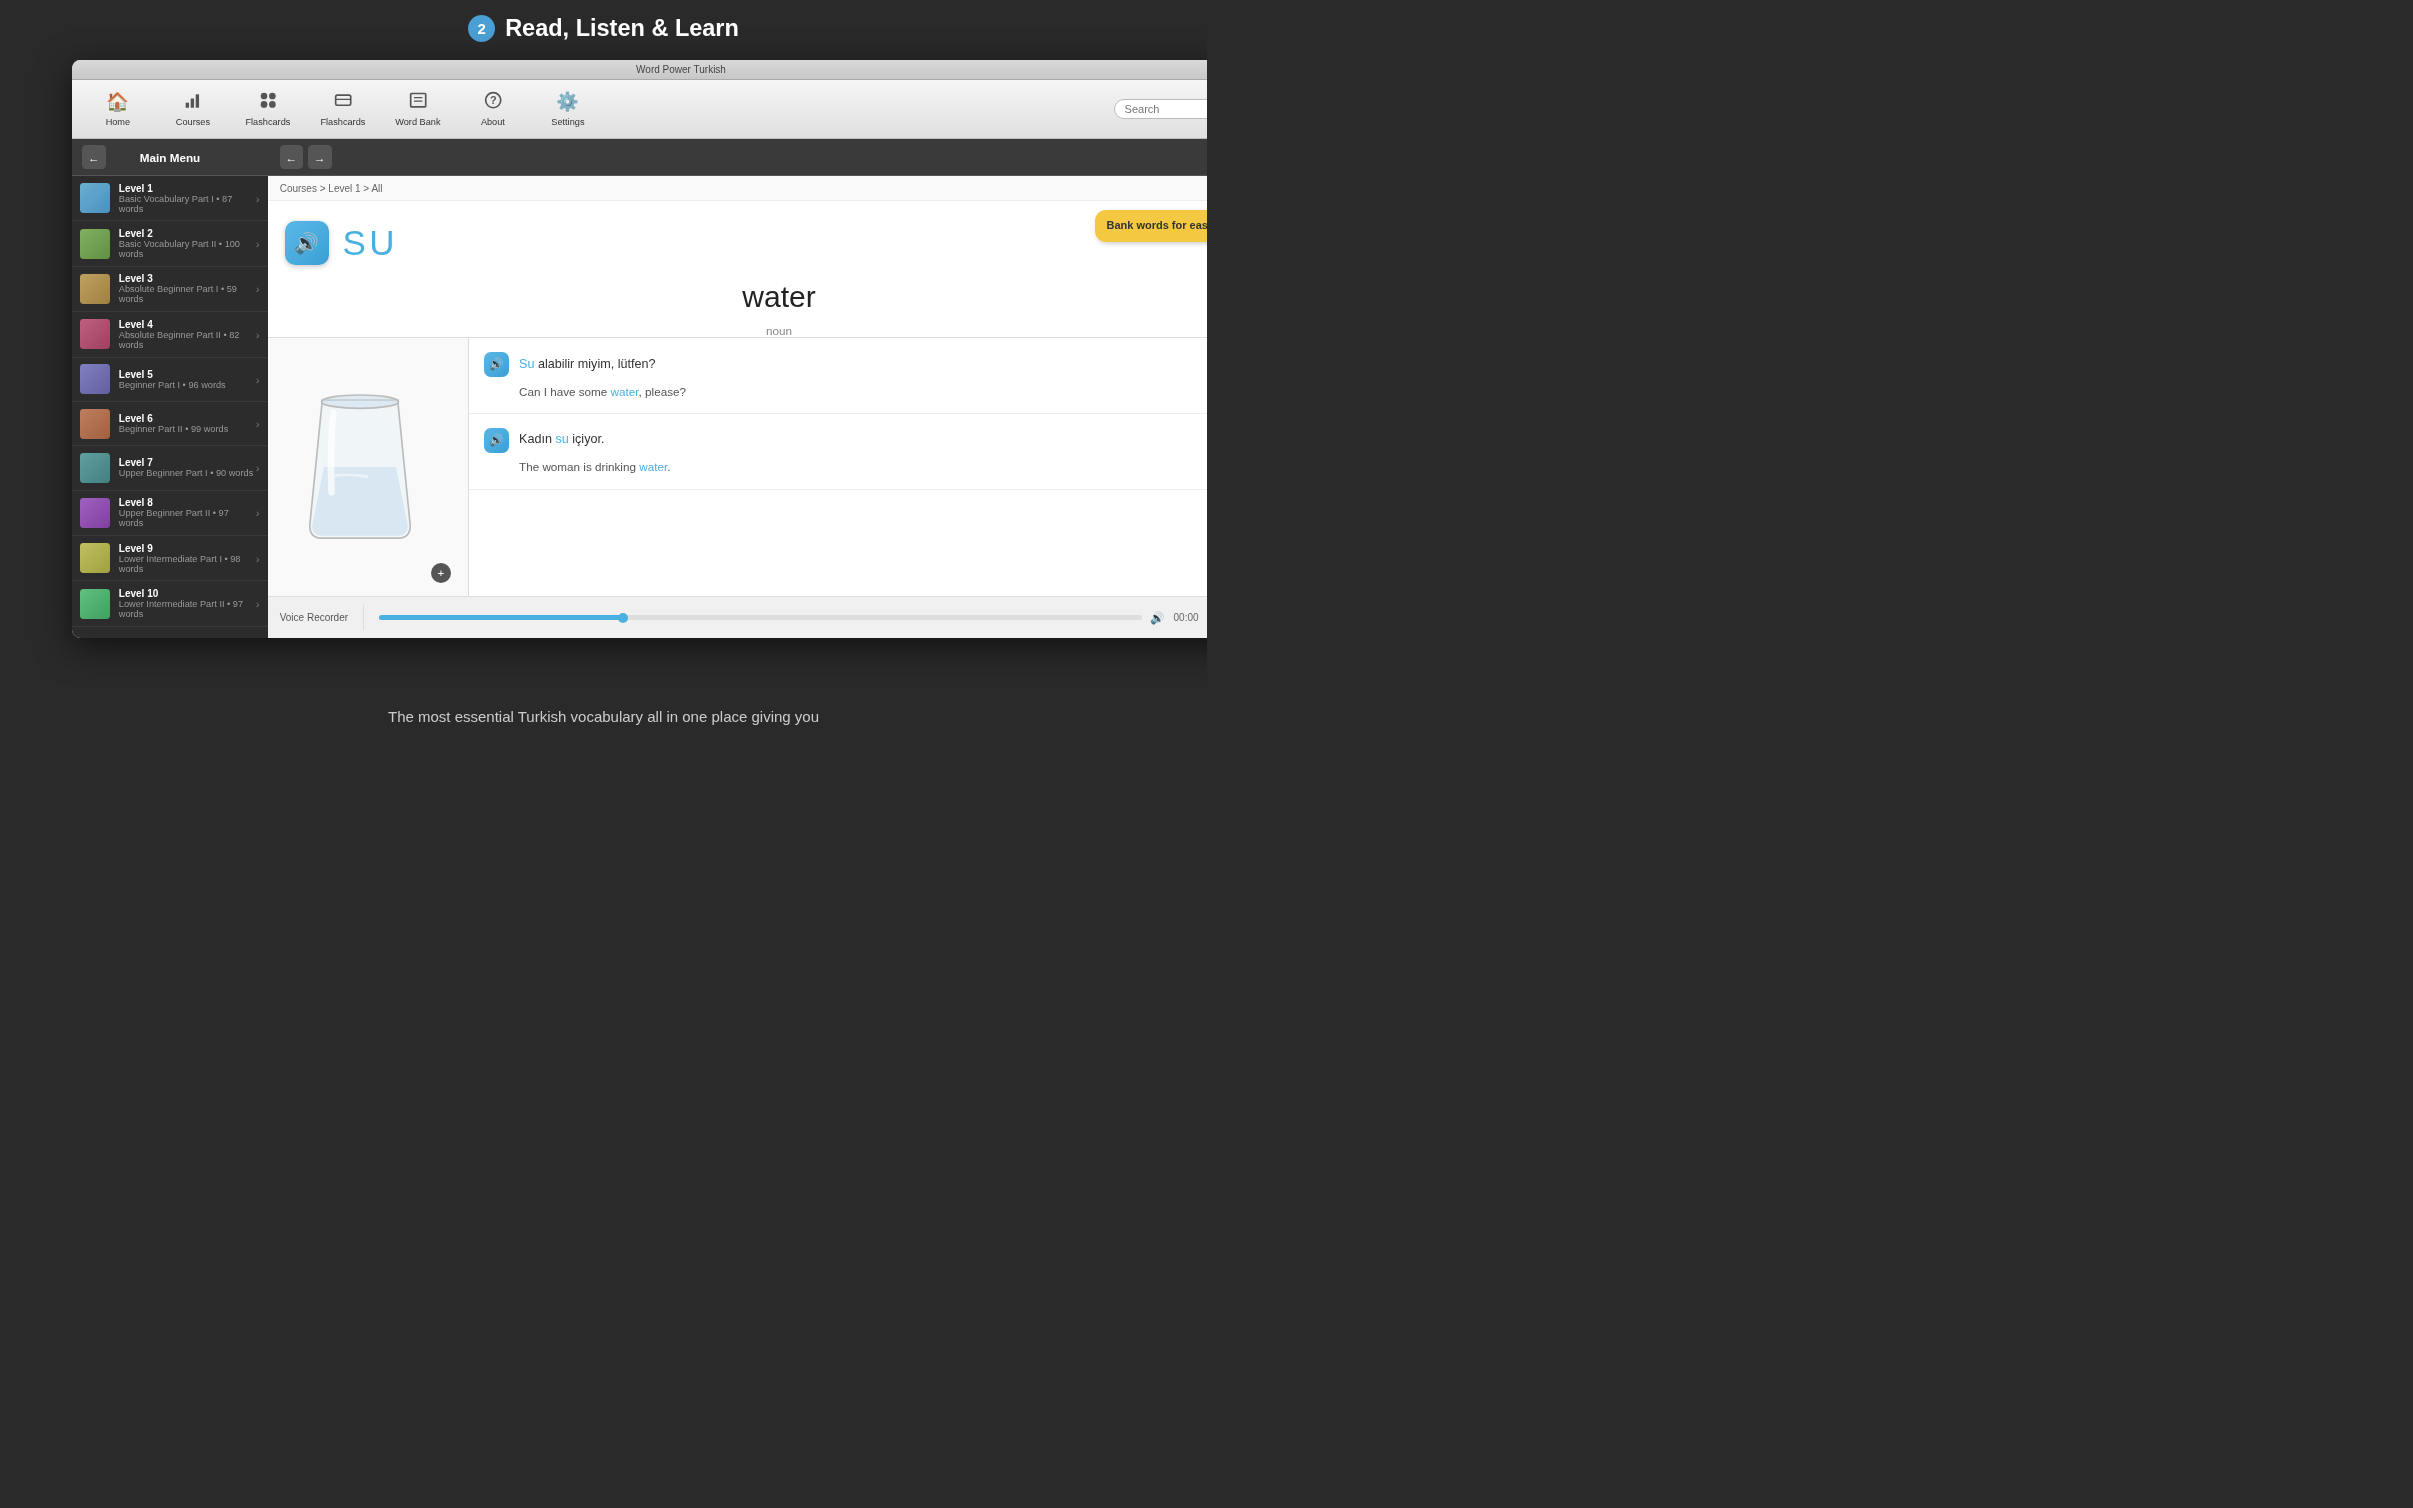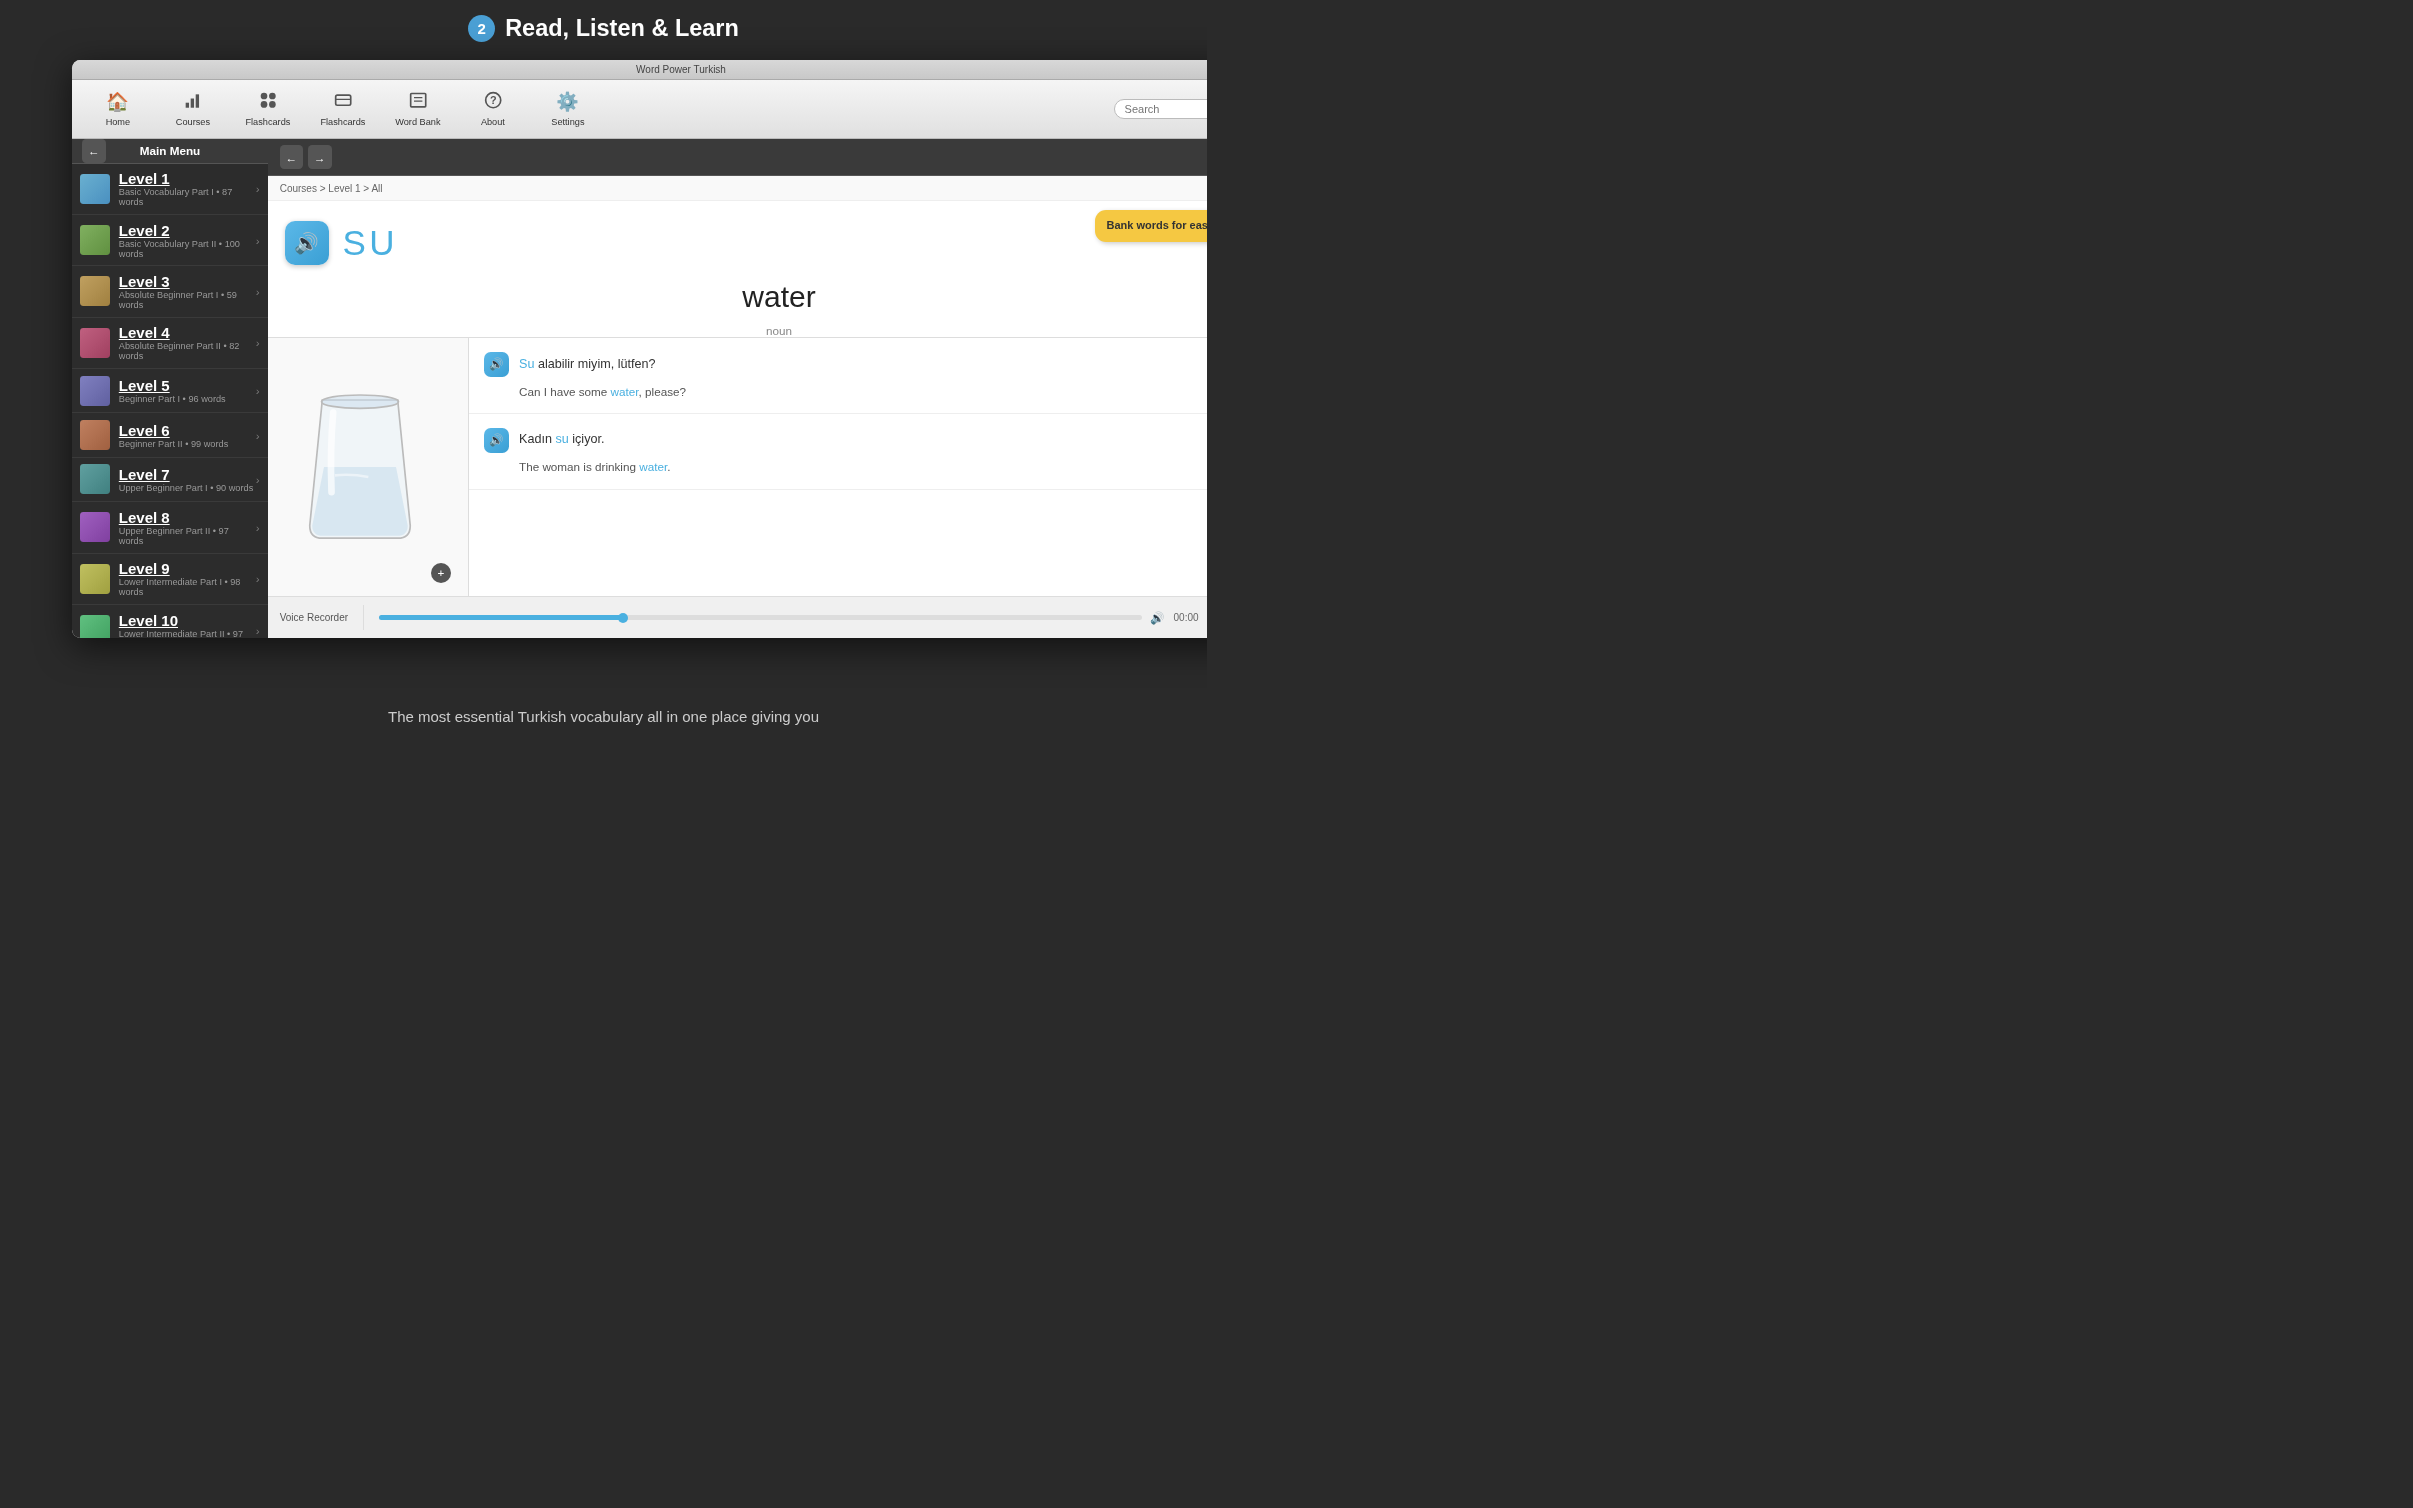--- a/index.html
+++ b/index.html
@@ -163,23 +163,22 @@
       margin-right: 8.4px;
       display: flex;
       align-items: center;
       justify-content: center;
       font-size: 13.4px;
       overflow: hidden;
     }
     .sidebar-item-text { flex: 1; }
     .sidebar-item-title {
       color: white;
-      font-size: 15px;
+      font-size: 10px;
       font-weight: 600;
-      text-decoration: underline;
     }
     .sidebar-item-sub {
       color: #999;
       font-size: 9.2px;
     }
     .sidebar-chevron {
       color: #777;
       font-size: 11.7px;
     }
 

